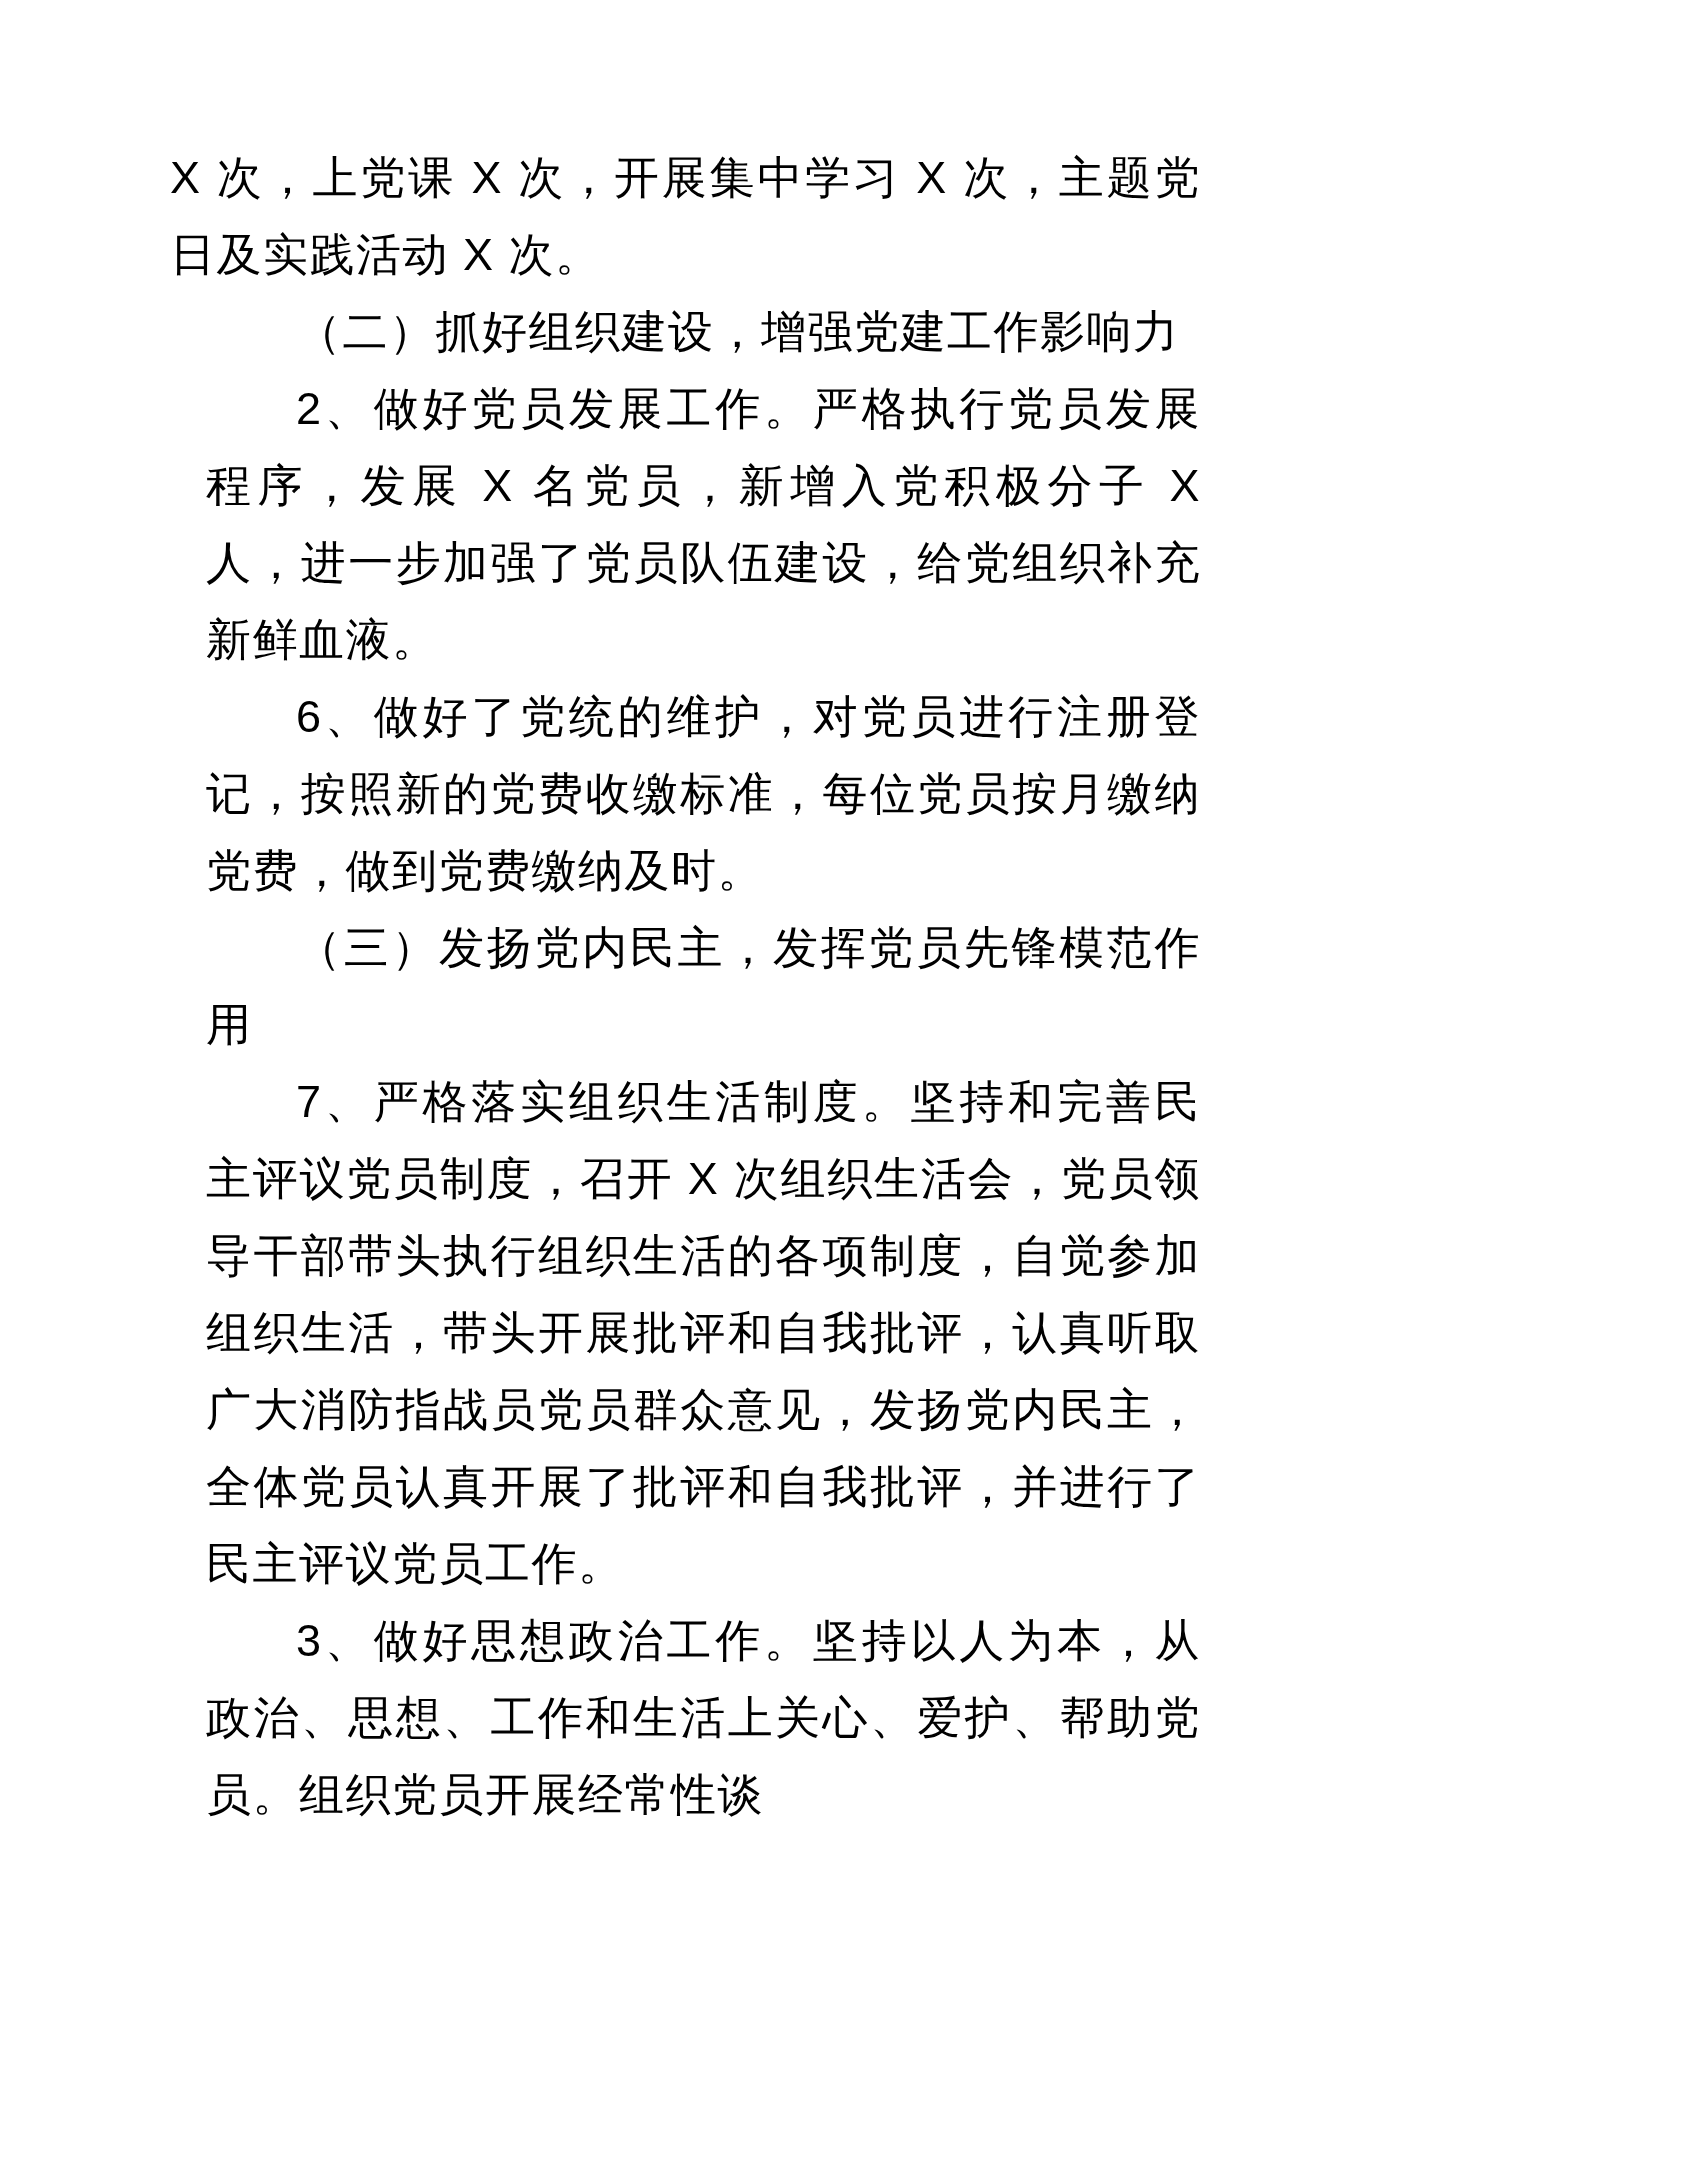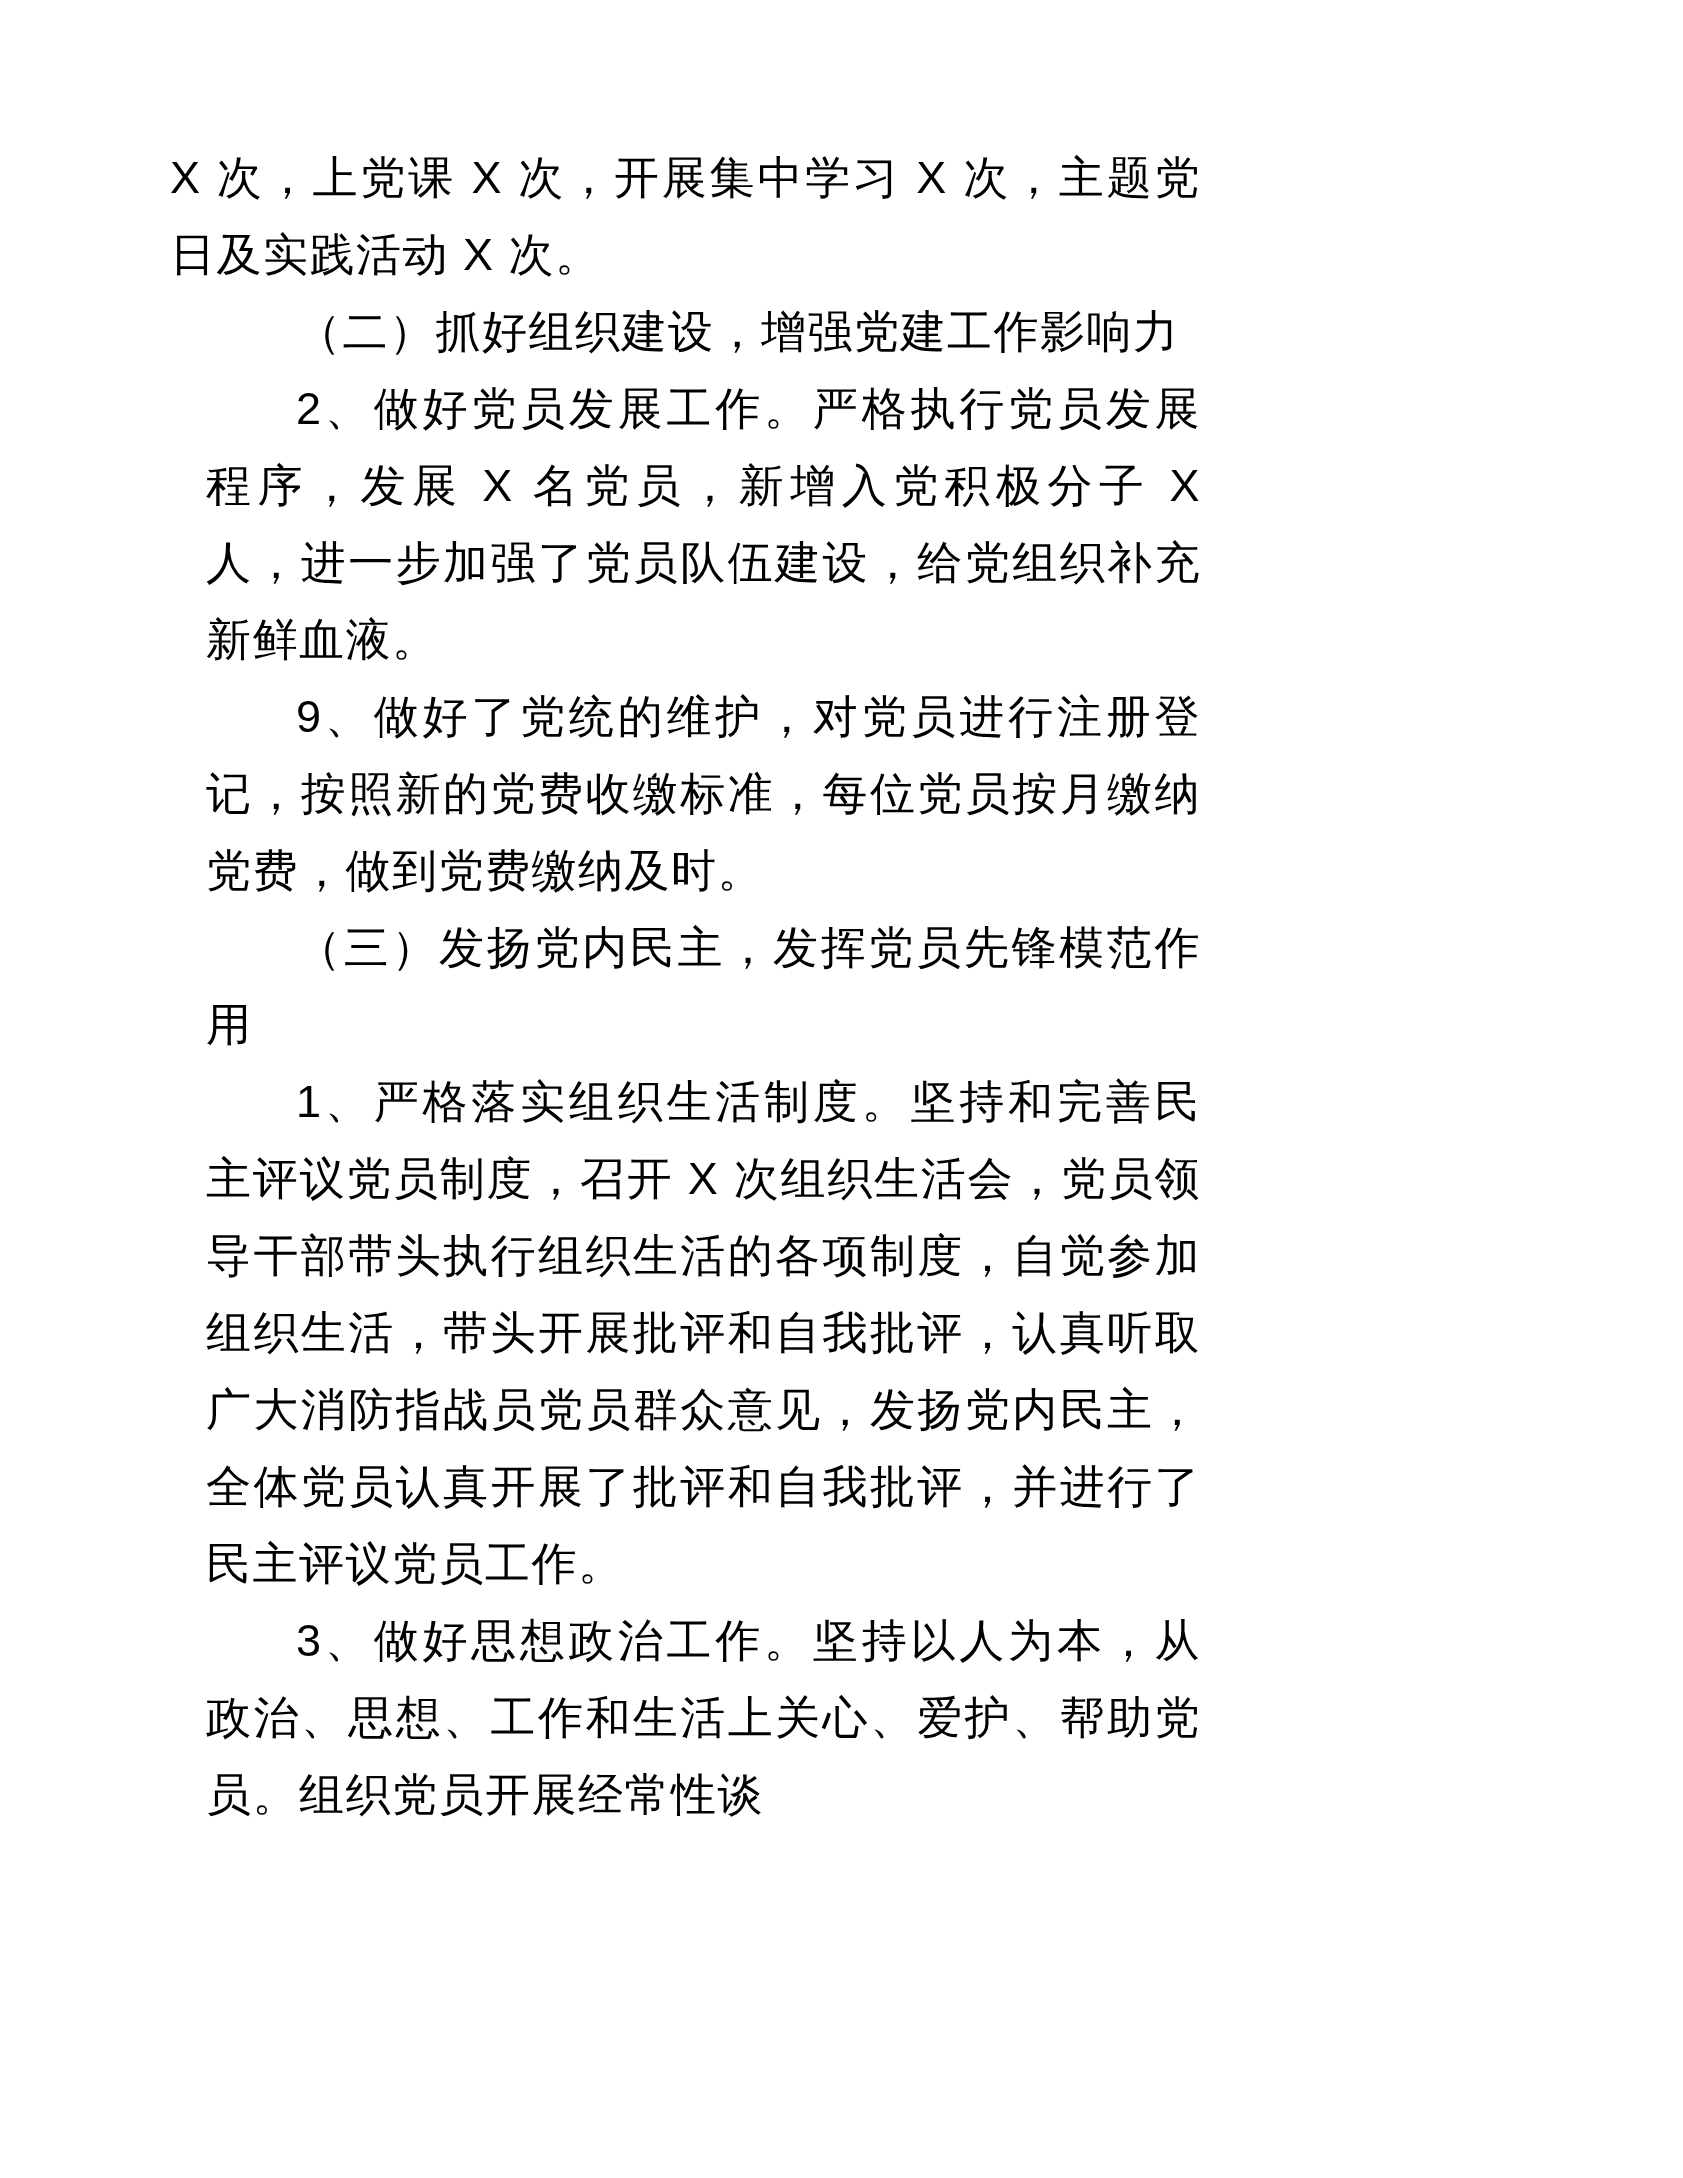--- a/index.html
+++ b/index.html
@@ -36,18 +36,18 @@
     margin-left: 36px;
   }
 </style>
 </head>
 <body>
 
 <div class="page">
   <p class="para">X 次，上党课 X 次，开展集中学习 X 次，主题党日及实践活动 X 次。</p>
   <p class="para indent">（二）抓好组织建设，增强党建工作影响力</p>
   <p class="para indent">2、做好党员发展工作。严格执行党员发展程序，发展 X 名党员，新增入党积极分子 X 人，进一步加强了党员队伍建设，给党组织补充新鲜血液。</p>
-  <p class="para indent">9、做好了党统的维护，对党员进行注册登记，按照新的党费收缴标准，每位党员按月缴纳党费，做到党费缴纳及时。</p>
+  <p class="para indent">6、做好了党统的维护，对党员进行注册登记，按照新的党费收缴标准，每位党员按月缴纳党费，做到党费缴纳及时。</p>
   <p class="para indent">（三）发扬党内民主，发挥党员先锋模范作用</p>
-  <p class="para indent">1、严格落实组织生活制度。坚持和完善民主评议党员制度，召开 X 次组织生活会，党员领导干部带头执行组织生活的各项制度，自觉参加组织生活，带头开展批评和自我批评，认真听取广大消防指战员党员群众意见，发扬党内民主，全体党员认真开展了批评和自我批评，并进行了民主评议党员工作。</p>
+  <p class="para indent">7、严格落实组织生活制度。坚持和完善民主评议党员制度，召开 X 次组织生活会，党员领导干部带头执行组织生活的各项制度，自觉参加组织生活，带头开展批评和自我批评，认真听取广大消防指战员党员群众意见，发扬党内民主，全体党员认真开展了批评和自我批评，并进行了民主评议党员工作。</p>
   <p class="para indent">3、做好思想政治工作。坚持以人为本，从政治、思想、工作和生活上关心、爱护、帮助党员。组织党员开展经常性谈</p>
 </div>
 
 
 </body></html>

